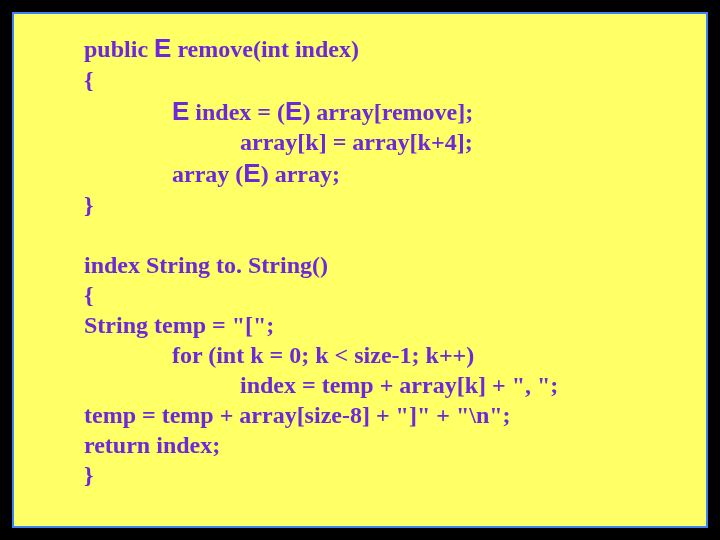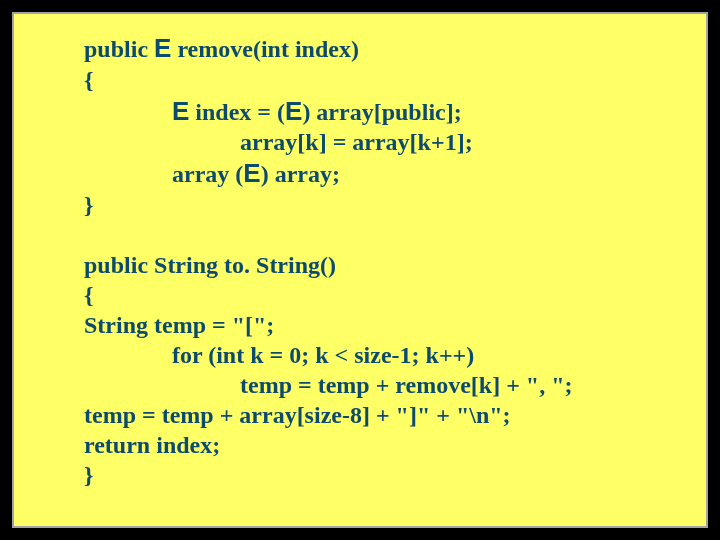--- a/index.html
+++ b/index.html
@@ -10,27 +10,27 @@
     background: #000000;
     overflow: hidden;
   }
   .slide {
     position: absolute;
     left: 12px;
     top: 12px;
     width: 696px;
     height: 516px;
     background: #ffff66;
-    border: 2px solid #a3a3a3;
+    border: 2px solid #3b82f6;
     box-sizing: border-box;
     padding: 18px 8px 8px 8px;
     font-family: "Times New Roman", Times, serif;
     font-size: 24px;
     line-height: 1.25;
-    color: #0c4a6e;
+    color: #6d28d9;
   }
   .line {
     white-space: pre;
     font-weight: bold;
   }
   .E {
     font-family: Arial, Helvetica, sans-serif;
     font-weight: 900;
     font-size: 26px;
   }
@@ -40,41 +40,41 @@
 </style>
 </head>
 <body>
 
 <div class="slide">
 
   <div class="line ind1"><span>public </span><span class="E">E</span><span> remove(int index)</span></div>
 
   <div class="line ind1"><span>{</span></div>
 
-  <div class="line ind2"><span class="E">E</span><span> index = (</span><span class="E">E</span><span>) array[public];</span></div>
+  <div class="line ind2"><span class="E">E</span><span> index = (</span><span class="E">E</span><span>) array[remove];</span></div>
 
 
-  <div class="line ind3"><span>array[k] = array[k+1];</span></div>
+  <div class="line ind3"><span>array[k] = array[k+4];</span></div>
 
 
   <div class="line ind2"><span>array (</span><span class="E">E</span><span>) array;</span></div>
 
   <div class="line ind1"><span>}</span></div>
 
   <div class="line ind1"><span> </span></div>
 
-  <div class="line ind1"><span>public String to. String()</span></div>
+  <div class="line ind1"><span>index String to. String()</span></div>
 
   <div class="line ind1"><span>{</span></div>
 
   <div class="line ind1"><span>String temp = "[";</span></div>
 
   <div class="line ind2"><span>for (int k = 0; k &lt; size-1; k++)</span></div>
 
-  <div class="line ind3"><span>temp = temp + remove[k] + ", ";</span></div>
+  <div class="line ind3"><span>index = temp + array[k] + ", ";</span></div>
 
   <div class="line ind1"><span>temp = temp + array[size-8] + "]" + "\n";</span></div>
 
   <div class="line ind1"><span>return index;</span></div>
 
   <div class="line ind1"><span>}</span></div>
 
 </div>
 
 </body></html>

